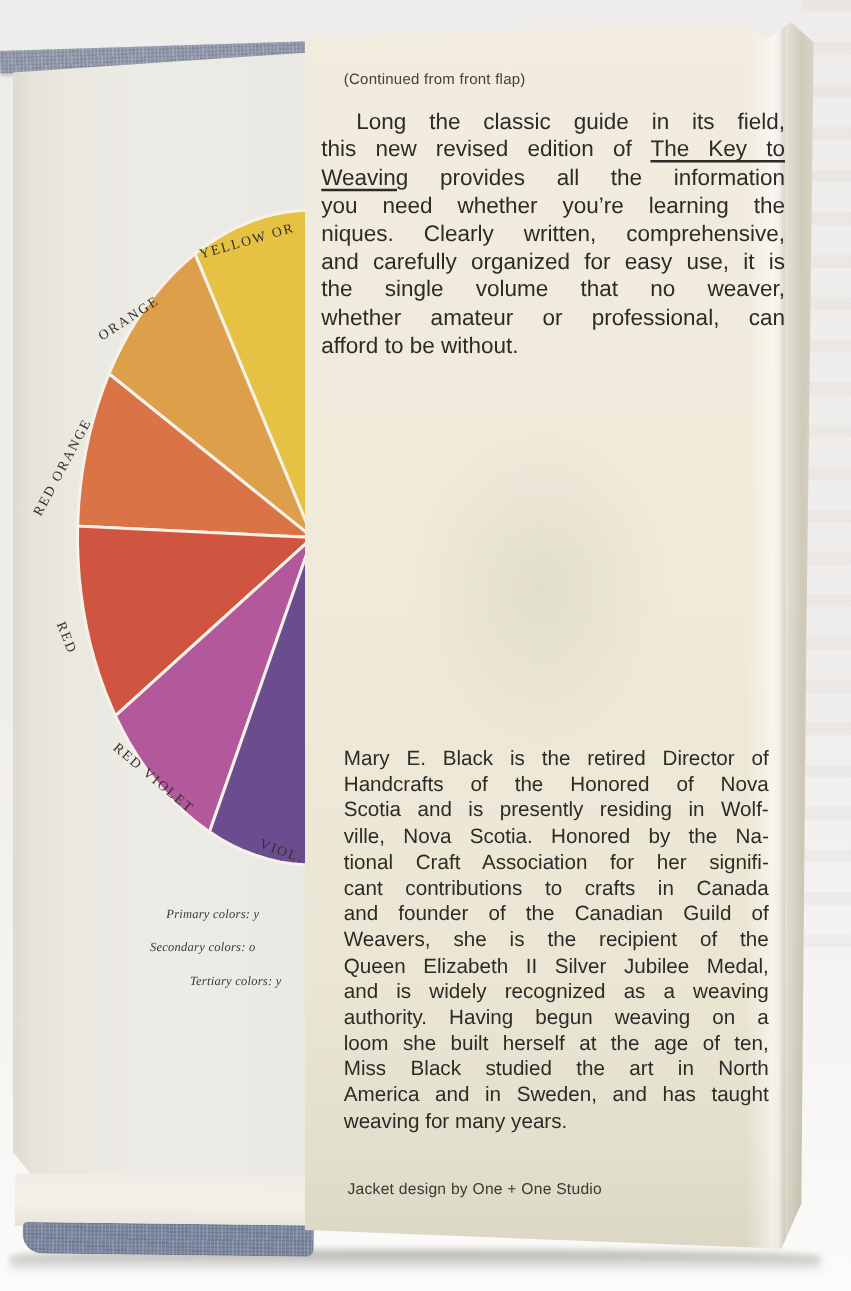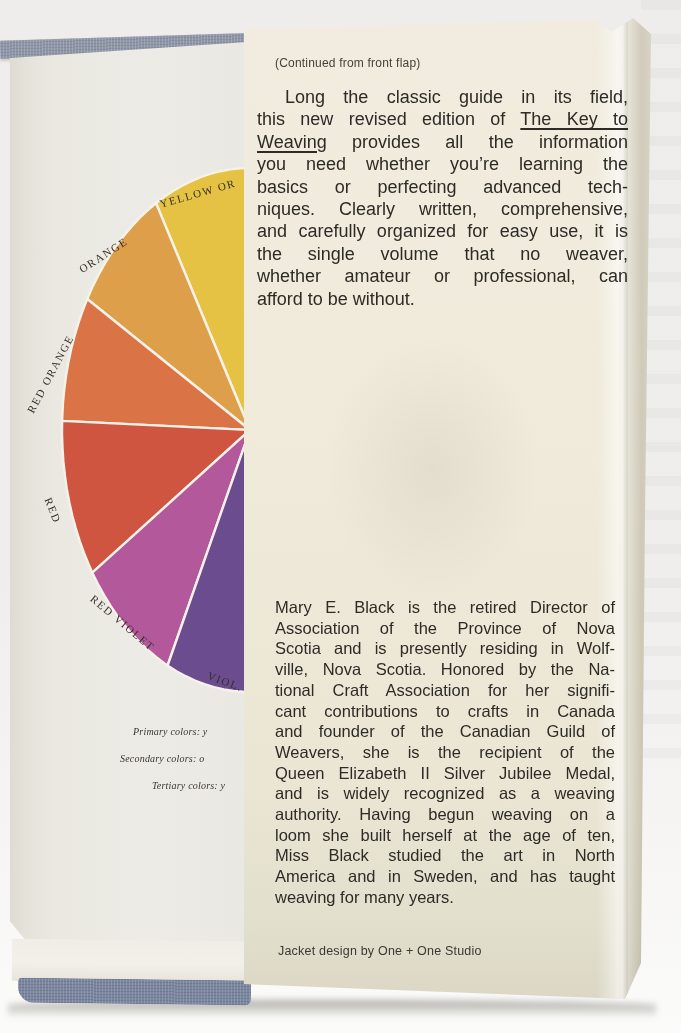--- a/index.html
+++ b/index.html
@@ -90,30 +90,29 @@
   <div class="cloth-bottom"></div>
 
   <div class="flap">
     <div class="flap-crease"></div>
     <div class="continued-note">(Continued from front flap)</div>
     <div class="para para-1" id="para1">
         <div class="jline indent">Long the classic guide in its field,</div>
         <div class="jline">this new revised edition of <span class="u">The Key to</span></div>
         <div class="jline"><span class="u">Weaving</span> provides all the information</div>
         <div class="jline">you need whether you’re learning the</div>
-        <div class="jline">basics or perfecting advanced tech-</div>
         <div class="jline">niques. Clearly written, comprehensive,</div>
         <div class="jline">and carefully organized for easy use, it is</div>
         <div class="jline">the single volume that no weaver,</div>
         <div class="jline">whether amateur or professional, can</div>
         <div class="jline last">afford to be without.</div>
       </div>
     <div class="para para-2" id="para2">
         <div class="jline"><span class="b">Mary E. Black</span> is the retired Director of</div>
-        <div class="jline">Association of the Province of Nova</div>
+        <div class="jline">Handcrafts of the Honored of Nova</div>
         <div class="jline">Scotia and is presently residing in Wolf-</div>
         <div class="jline">ville, Nova Scotia. Honored by the Na-</div>
         <div class="jline">tional Craft Association for her signifi-</div>
         <div class="jline">cant contributions to crafts in Canada</div>
         <div class="jline">and founder of the Canadian Guild of</div>
         <div class="jline">Weavers, she is the recipient of the</div>
         <div class="jline">Queen Elizabeth II Silver Jubilee Medal,</div>
         <div class="jline">and is widely recognized as a weaving</div>
         <div class="jline">authority. Having begun weaving on a</div>
         <div class="jline">loom she built herself at the age of ten,</div>

